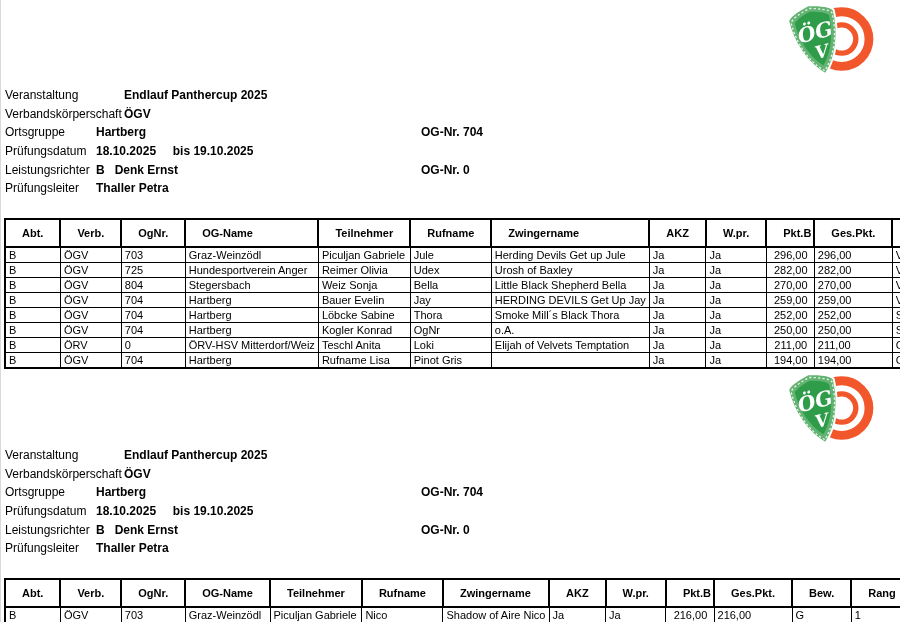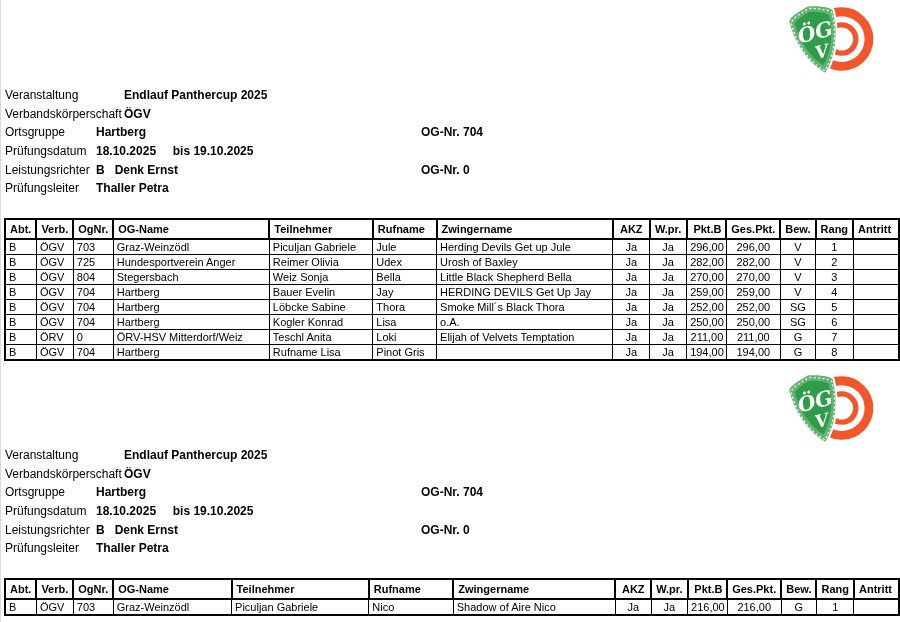--- a/index.html
+++ b/index.html
@@ -44,34 +44,34 @@
 
   table.results {
     position:absolute; top:218px; left:4px;
     border-collapse:collapse; table-layout:fixed;
     font-size:11px;
     border:2px solid #000;
   }
   table.results th {
     border:2px solid #000;
     font-weight:bold;
-    padding:2px 4px;
-    height:20px;
+    padding:2px 16px;
+    height:28px;
     white-space:nowrap; overflow:hidden;
     text-align:left;
   }
   table.results td {
     border:1px solid #000;
     padding:0 3px;
     height:15px;
     line-height:14px;
     white-space:nowrap; overflow:hidden;
     text-align:left;
   }
-  table.results .a-c { text-align:center; }
+  table.results .a-c { }
   table.results .a-r { text-align:center; padding-right:2px; }
 </style>
 </head>
 <body>
 
 <div class="page-edge"></div>
 
 <div class="section" id="sec0">
 
   <svg class="logo" width="92" height="78" viewBox="0 0 92 80" aria-hidden="true">
@@ -230,21 +230,21 @@
           <td class="a-c">SG</td>
           <td class="a-c">5</td>
           <td class="a-l"></td>
         </tr>
         <tr>
           <td class="a-l">B</td>
           <td class="a-l">ÖGV</td>
           <td class="a-l">704</td>
           <td class="a-l">Hartberg</td>
           <td class="a-l">Kogler Konrad</td>
-          <td class="a-l">Lisa</td>
+          <td class="a-l">OgNr</td>
           <td class="a-l">o.A.</td>
           <td class="a-c">Ja</td>
           <td class="a-c">Ja</td>
           <td class="a-r">250,00</td>
           <td class="a-c">250,00</td>
           <td class="a-c">SG</td>
           <td class="a-c">6</td>
           <td class="a-l"></td>
         </tr>
         <tr>

